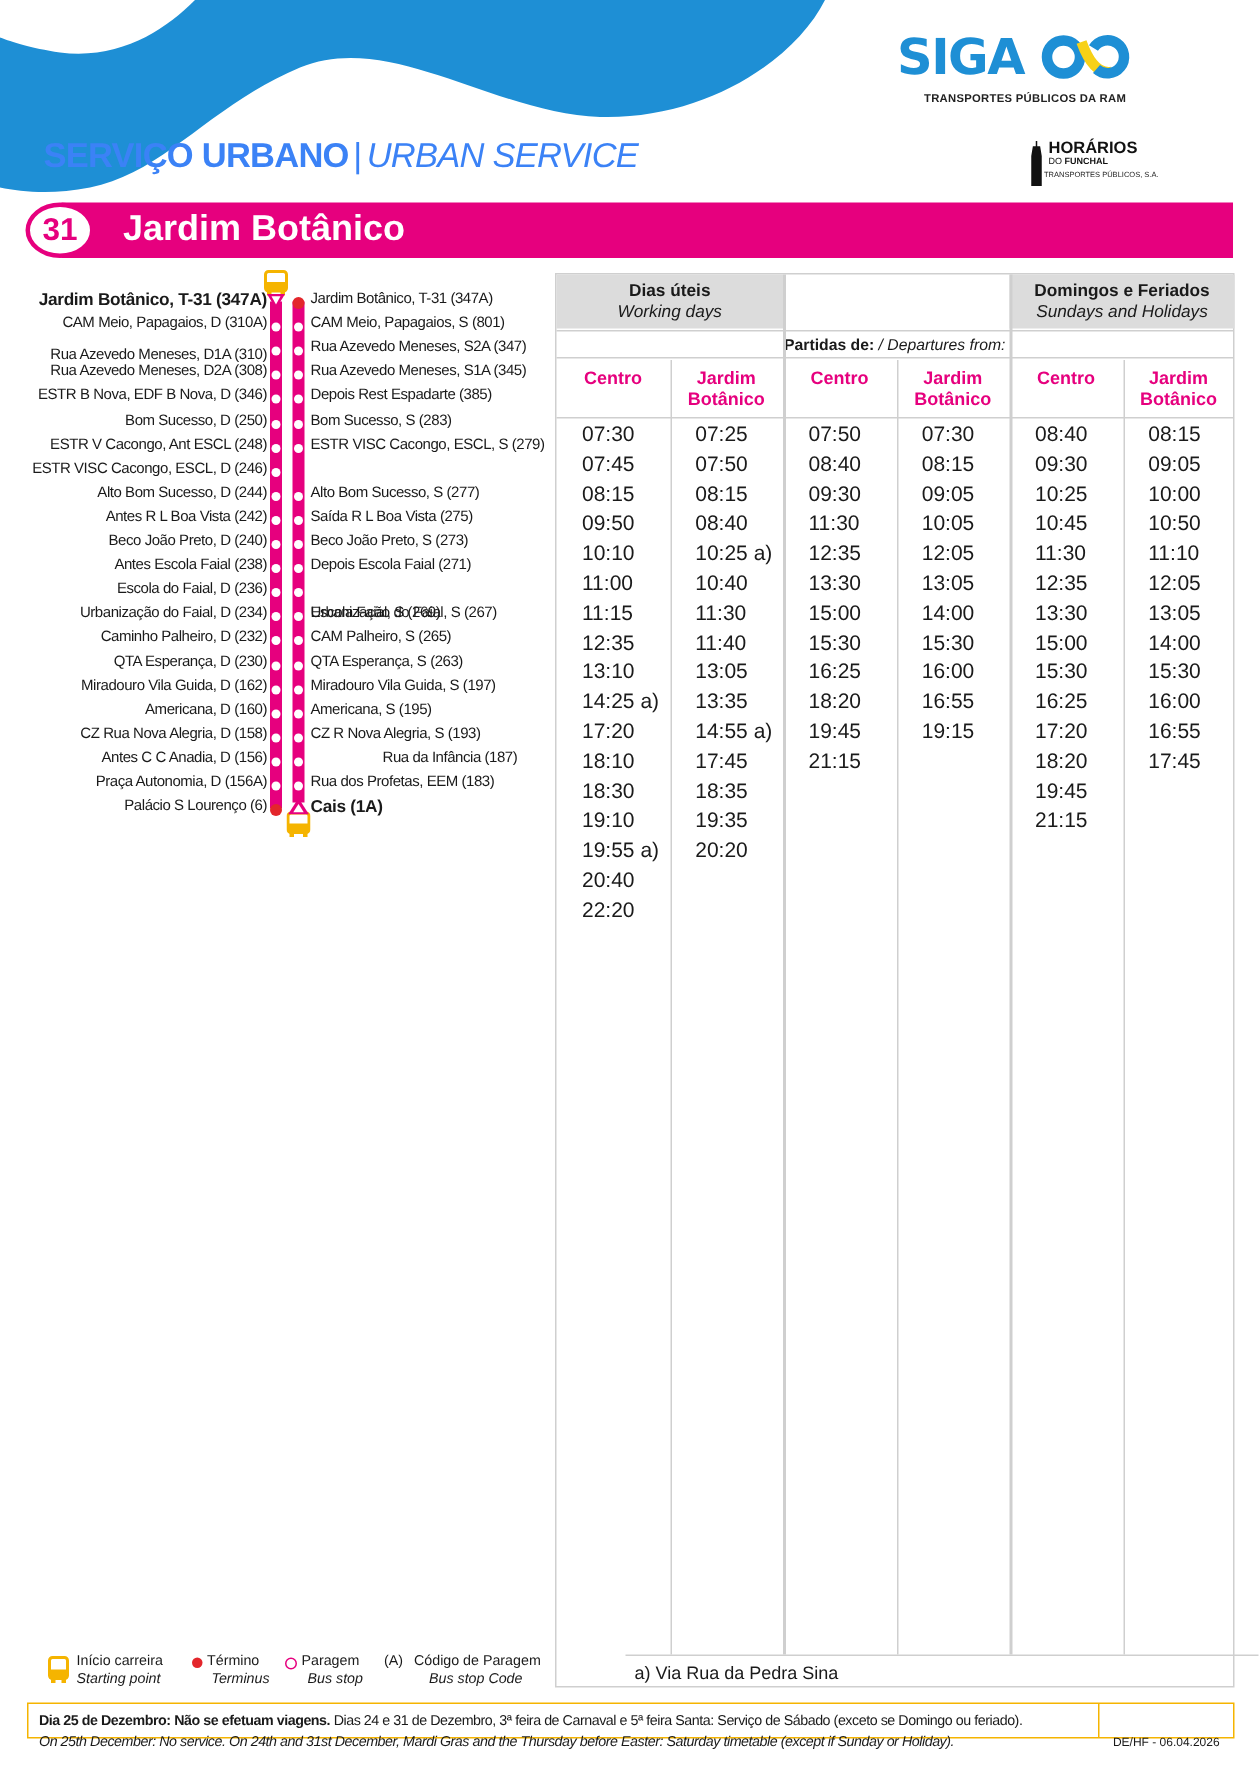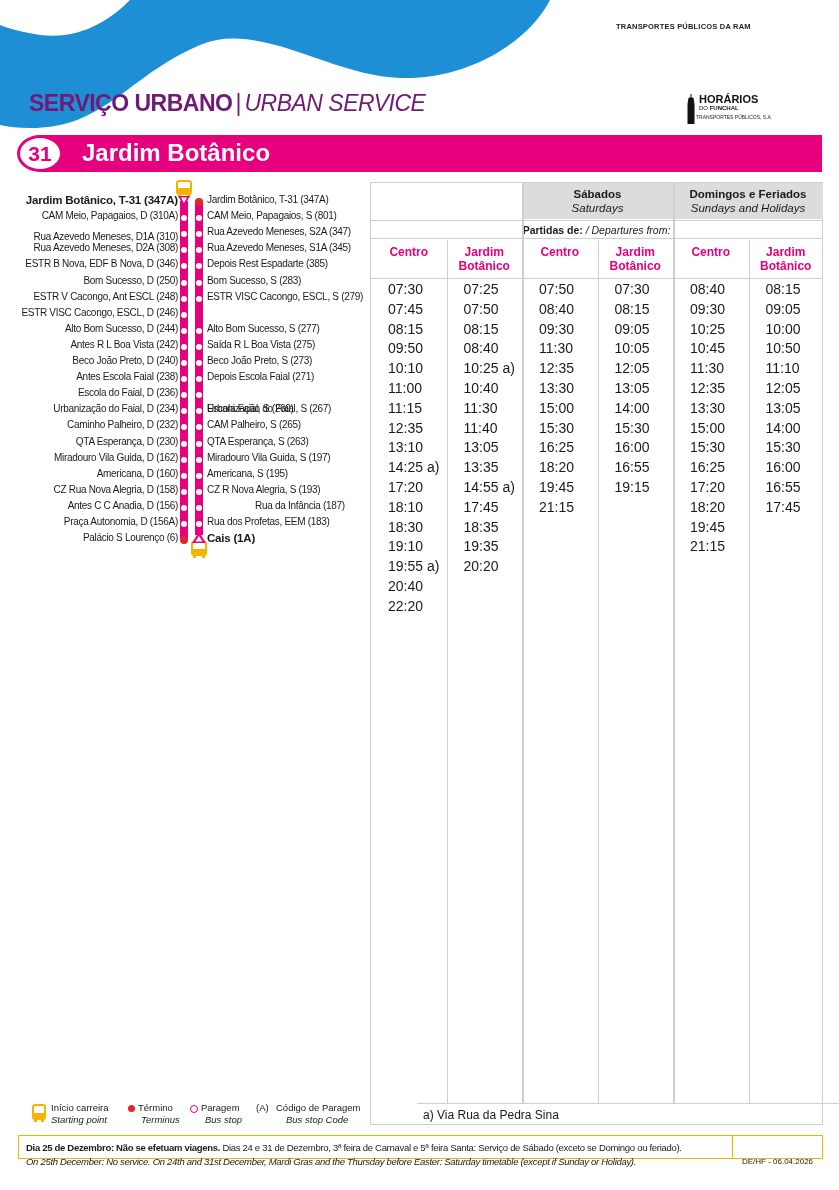--- a/index.html
+++ b/index.html
@@ -14,21 +14,21 @@
   .siga-mark { margin-left: 8px; }
   .siga-sub { font-size: 7.5px; font-weight: bold; color: #222; margin-top: 4px; margin-left: 18px; letter-spacing: 0.2px; }
 
   .horarios { position: absolute; left: 686px; top: 94px; z-index: 2; display: flex; align-items: flex-start; }
   .horarios-text { margin-left: 3px; }
   .horarios-main { font-size: 11px; font-weight: bold; color: #111; line-height: 11px; }
   .horarios-sub { font-size: 6px; color: #111; line-height: 7px; }
   .horarios-sub b { font-weight: bold; }
   .horarios-sub2 { font-size: 5px; color: #222; margin-top: 2px; margin-left: -3px; }
 
-  .service-title { position: absolute; left: 29px; top: 90px; z-index: 2; font-size: 23px; color: #701a75; white-space: nowrap; }
+  .service-title { position: absolute; left: 29px; top: 90px; z-index: 2; font-size: 23px; color: #3b82f6; white-space: nowrap; }
   .service-title .pt { font-weight: bold; letter-spacing: -0.5px; }
   .service-title .sep { font-weight: normal; margin: 0 3px; }
   .service-title .en { font-style: italic; letter-spacing: -0.5px; }
 
   .route-bar { position: absolute; left: 41px; top: 135px; width: 781px; height: 37px; background: #e6007e; z-index: 1; }
   .route-num { position: absolute; left: 17px; top: 135px; width: 46px; height: 37px; border: 3px solid #e6007e; border-radius: 50%; background: #fff; z-index: 2;
                display: flex; align-items: center; justify-content: center; font-size: 21px; font-weight: bold; color: #e6007e; }
   .route-name { position: absolute; left: 82px; top: 139px; z-index: 2; font-size: 24px; font-weight: bold; color: #fff; white-space: nowrap; }
 
   .stops { position: absolute; left: 0; top: 180px; width: 370px; height: 390px; }
@@ -65,20 +65,28 @@
 </style>
 </head>
 <body>
 
 <svg class="wave" viewBox="0 0 839 140" preserveAspectRatio="none">
   <path d="M0,0 L550,0 C530,40 470,80 400,78 C330,76 260,20 200,45 C140,70 110,115 60,125 C35,130 15,128 0,125 Z" fill="#1e8fd5"></path>
   <path d="M0,0 L130,0 C110,20 80,40 40,35 C20,32 8,28 0,25 Z" fill="#ffffff"></path>
 </svg>
 
 <div class="siga-logo">
+  <div class="siga-row">
+    <span class="siga-text">SIGA</span>
+    <svg class="siga-mark" width="64" height="32" viewBox="0 0 64 32">
+      <circle cx="18" cy="16" r="11" fill="none" stroke="#1e8fd5" stroke-width="7"></circle>
+      <path d="M30,6 Q38,28 50,26" fill="none" stroke="#f7d117" stroke-width="7"></path>
+      <path d="M38,10 A11,11 0 1 1 40,24" fill="none" stroke="#1e8fd5" stroke-width="7"></path>
+    </svg>
+  </div>
   <div class="siga-sub">TRANSPORTES PÚBLICOS DA RAM</div>
 </div>
 
 <div class="horarios">
   <svg width="10" height="30" viewBox="0 0 10 30">
     <path d="M5,0 L5,4 M3,4 L7,4 L8,10 L8,30 L2,30 L2,10 Z" fill="#111" stroke="#111" stroke-width="1"></path>
   </svg>
   <div class="horarios-text">
     <div class="horarios-main">HORÁRIOS</div>
     <div class="horarios-sub"><span>DO</span> <b>FUNCHAL</b></div>
@@ -201,20 +209,24 @@
     <div class="stop-left" style="top: 352.1px;">Palácio S Lourenço (6)</div>
     <div class="terminus" style="left: 180px; top: 356.1px;"></div>
     <div class="stop-right stop-bold" style="top: 352.1px;">Cais (1A)</div>
   </div>
 
 <div class="table-area" id="table">
   <div class="dep-row">
     <b>Partidas de:</b> <i>/ Departures from:</i>
   </div>
   <div class="note-row">a) Via Rua da Pedra Sina</div>
+<div class="day-header" style="left: 0px; width: 151px;">
+      <span class="pt">Dias úteis</span>
+      <span class="en">Working days</span>
+    </div>
     <div class="col-header" style="left: 0px; width: 75.5px;">
       <div>Centro</div>
       <div></div>
     </div>
     <div class="times" style="left: 17px;">
       <div>07:30</div>
       <div>07:45</div>
       <div>08:15</div>
       <div>09:50</div>
       <div>10:10</div>
@@ -245,24 +257,20 @@
       <div>11:30</div>
       <div>11:40</div>
       <div>13:05</div>
       <div>13:35</div>
       <div>14:55 a)</div>
       <div>17:45</div>
       <div>18:35</div>
       <div>19:35</div>
       <div>20:20</div>
     </div>
-    <div class="day-header" style="left: 151px; width: 151px;">
-      <span class="pt">Sábados</span>
-      <span class="en">Saturdays</span>
-    </div>
     <div class="col-header" style="left: 151px; width: 75.5px;">
       <div>Centro</div>
       <div></div>
     </div>
     <div class="times" style="left: 168px;">
       <div>07:50</div>
       <div>08:40</div>
       <div>09:30</div>
       <div>11:30</div>
       <div>12:35</div>

